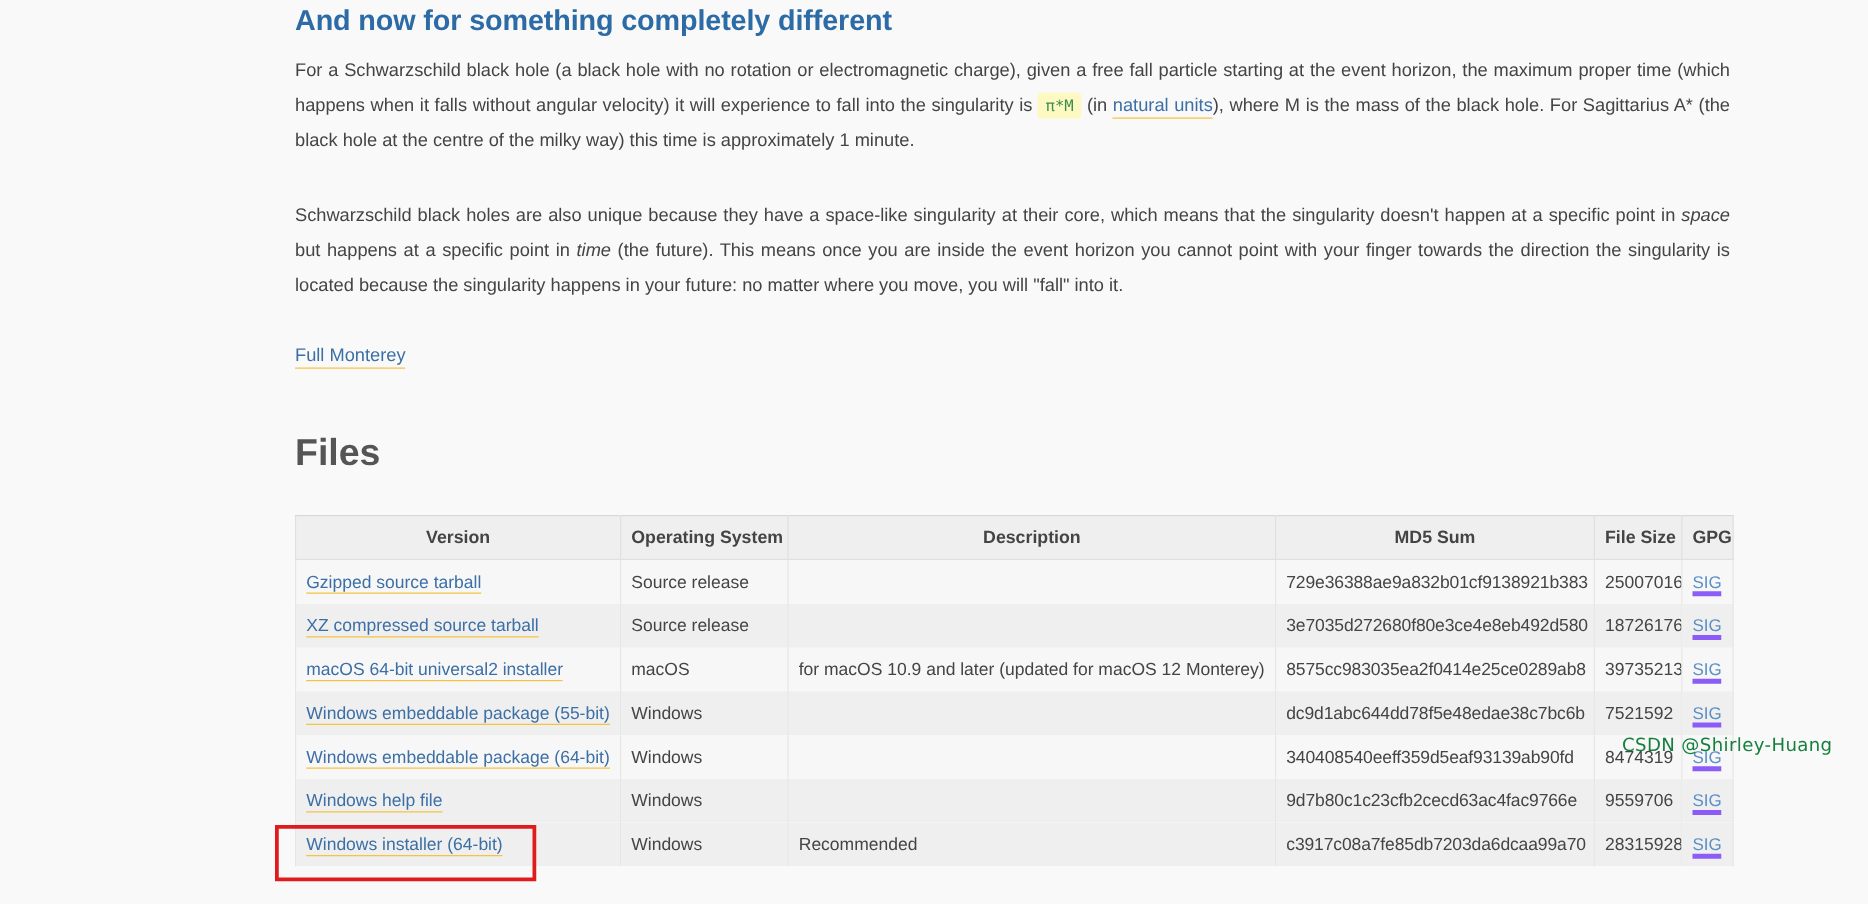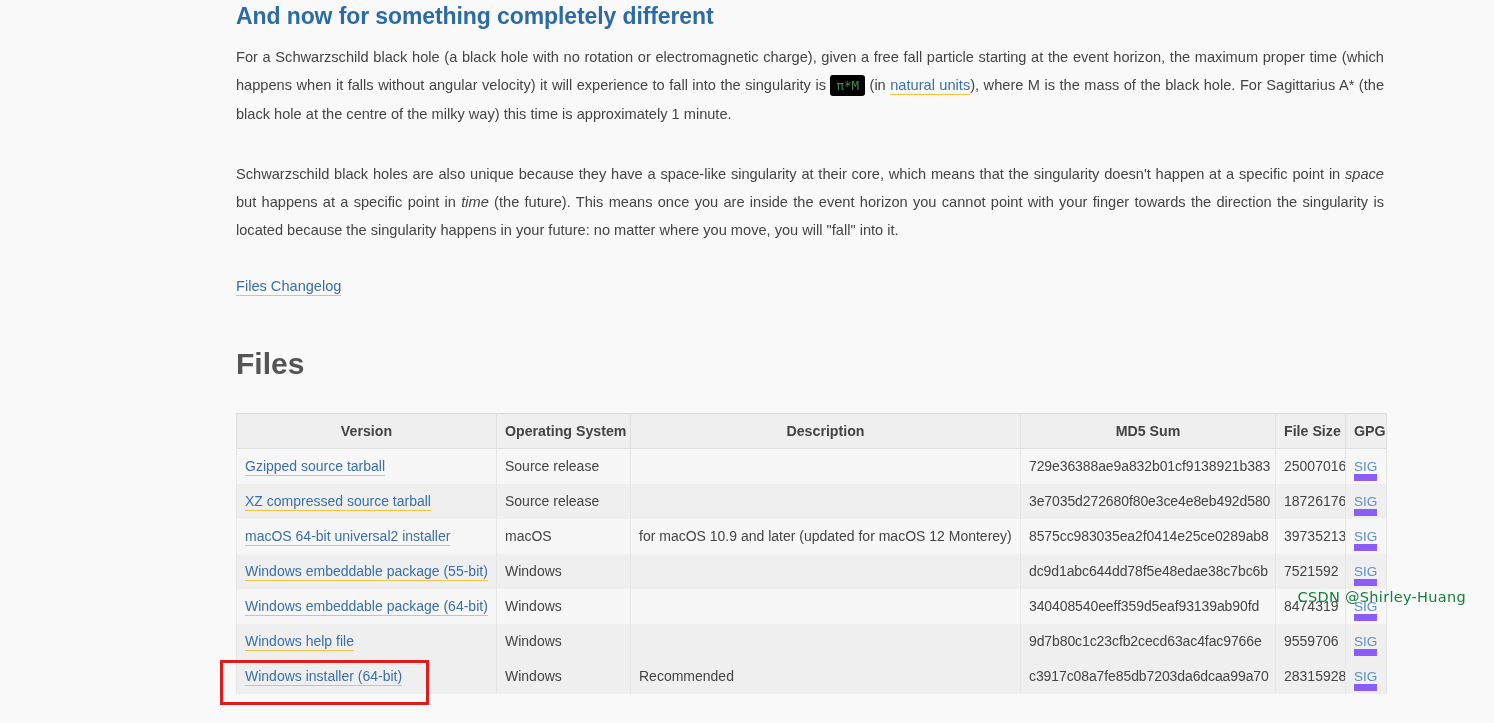--- a/index.html
+++ b/index.html
@@ -51,21 +51,21 @@
   p.body-text.second { margin-top: 32px; }
 
   a.link {
     color: #3b6fa5;
     text-decoration: none;
     border-bottom: 1px solid #f5c342;
     padding-bottom: 1px;
   }
 
   code.inline-code {
-    background: #000000;
+    background: #fef9c3;
     color: #3c8f4e;
     font-family: "DejaVu Sans Mono", monospace;
     font-size: 12.5px;
     padding: 3px 6px;
     border-radius: 3px;
     white-space: nowrap;
   }
 
   em { font-style: italic; }
 
@@ -124,21 +124,21 @@
   .col-md5         { width: 255px; }
   .col-size        { width: 70px; }
   .col-gpg         { width: 41px; }
 
   td.md5cell { font-size: 13.4px; letter-spacing: -0.1px; }
   td.sizecell { font-size: 13.6px; }
 
   a.sig-link {
     color: #5b90c6;
     text-decoration: none;
-    border-bottom: 7px solid #8b5cf6;
+    border-bottom: 4px solid #8b5cf6;
     font-size: 13.6px;
   }
 
   .highlight-box {
     position: absolute;
     left: 220px;
     top: 660px;
     width: 209px;
     height: 45px;
     border: 3px solid #e01b1b;
@@ -170,21 +170,21 @@
 
     <p class="body-text">
       <span class="frag">For a Schwarzschild black hole (a black hole with no rotation or electromagnetic charge), given a free fall particle starting at the event horizon, the maximum proper time (which happens when it falls without angular velocity) it will experience to fall into the singularity is </span><code class="inline-code">π*M</code><span class="frag"> (in </span><a class="link" href="#">natural units</a><span class="frag">), where M is the mass of the black hole. For Sagittarius A* (the black hole at the centre of the milky way) this time is approximately 1 minute.</span>
     </p>
 
     <p class="body-text second">
       <span class="frag">Schwarzschild black holes are also unique because they have a space-like singularity at their core, which means that the singularity doesn't happen at a specific point in </span><em>space</em><span class="frag"> but happens at a specific point in </span><em>time</em><span class="frag"> (the future). This means once you are inside the event horizon you cannot point with your finger towards the direction the singularity is located because the singularity happens in your future: no matter where you move, you will "fall" into it.</span>
     </p>
 
     <div class="changelog-wrap">
-      <a class="link" href="#">Files Changelog</a>
+      <a class="link" href="#">Full Monterey</a>
     </div>
 
     <h1 class="files-title">Files</h1>
 
     <table class="files-table">
       <colgroup>
         <col class="col-version">
           <col class="col-os">
           <col class="col-desc">
         <col class="col-md5">

